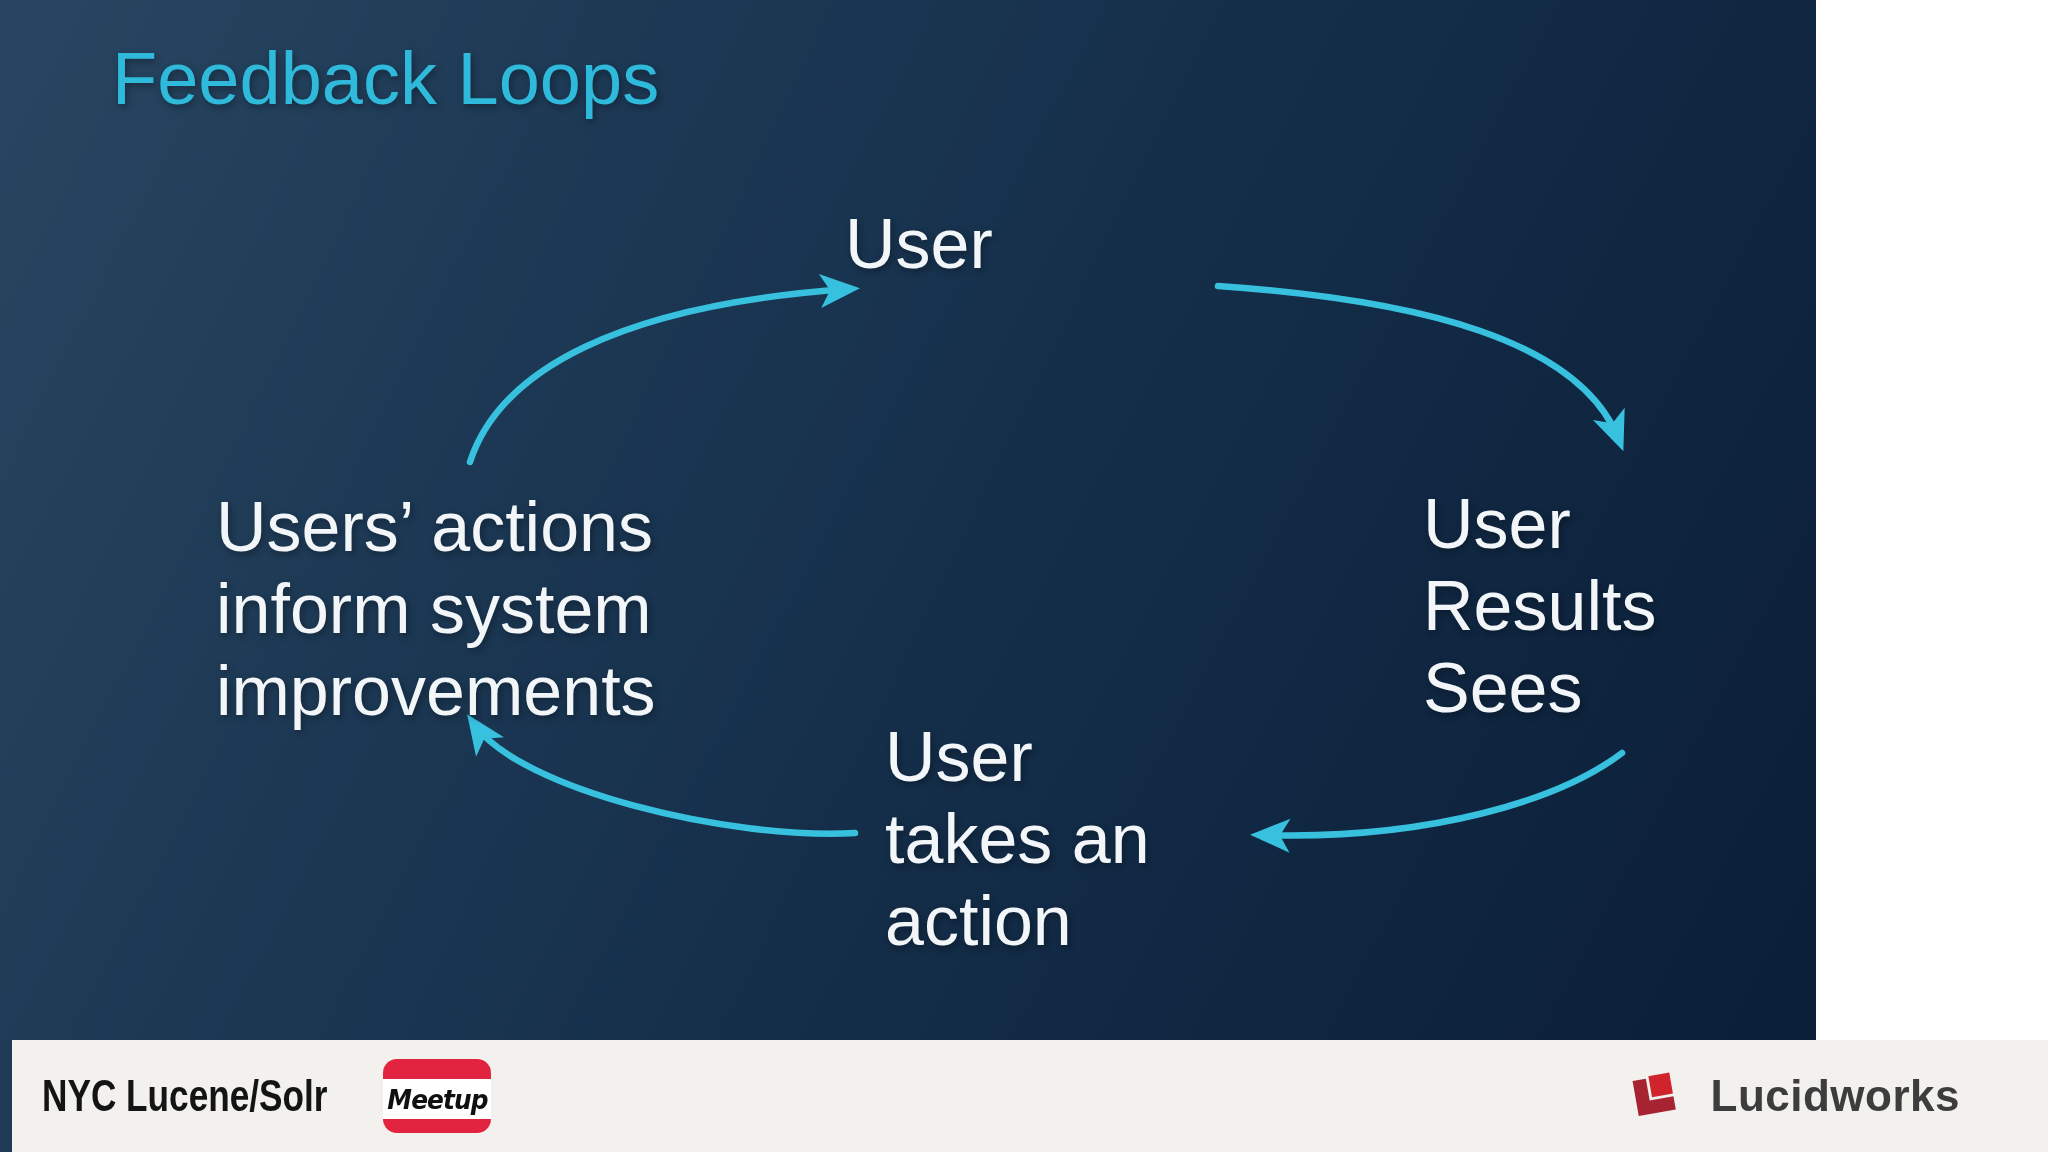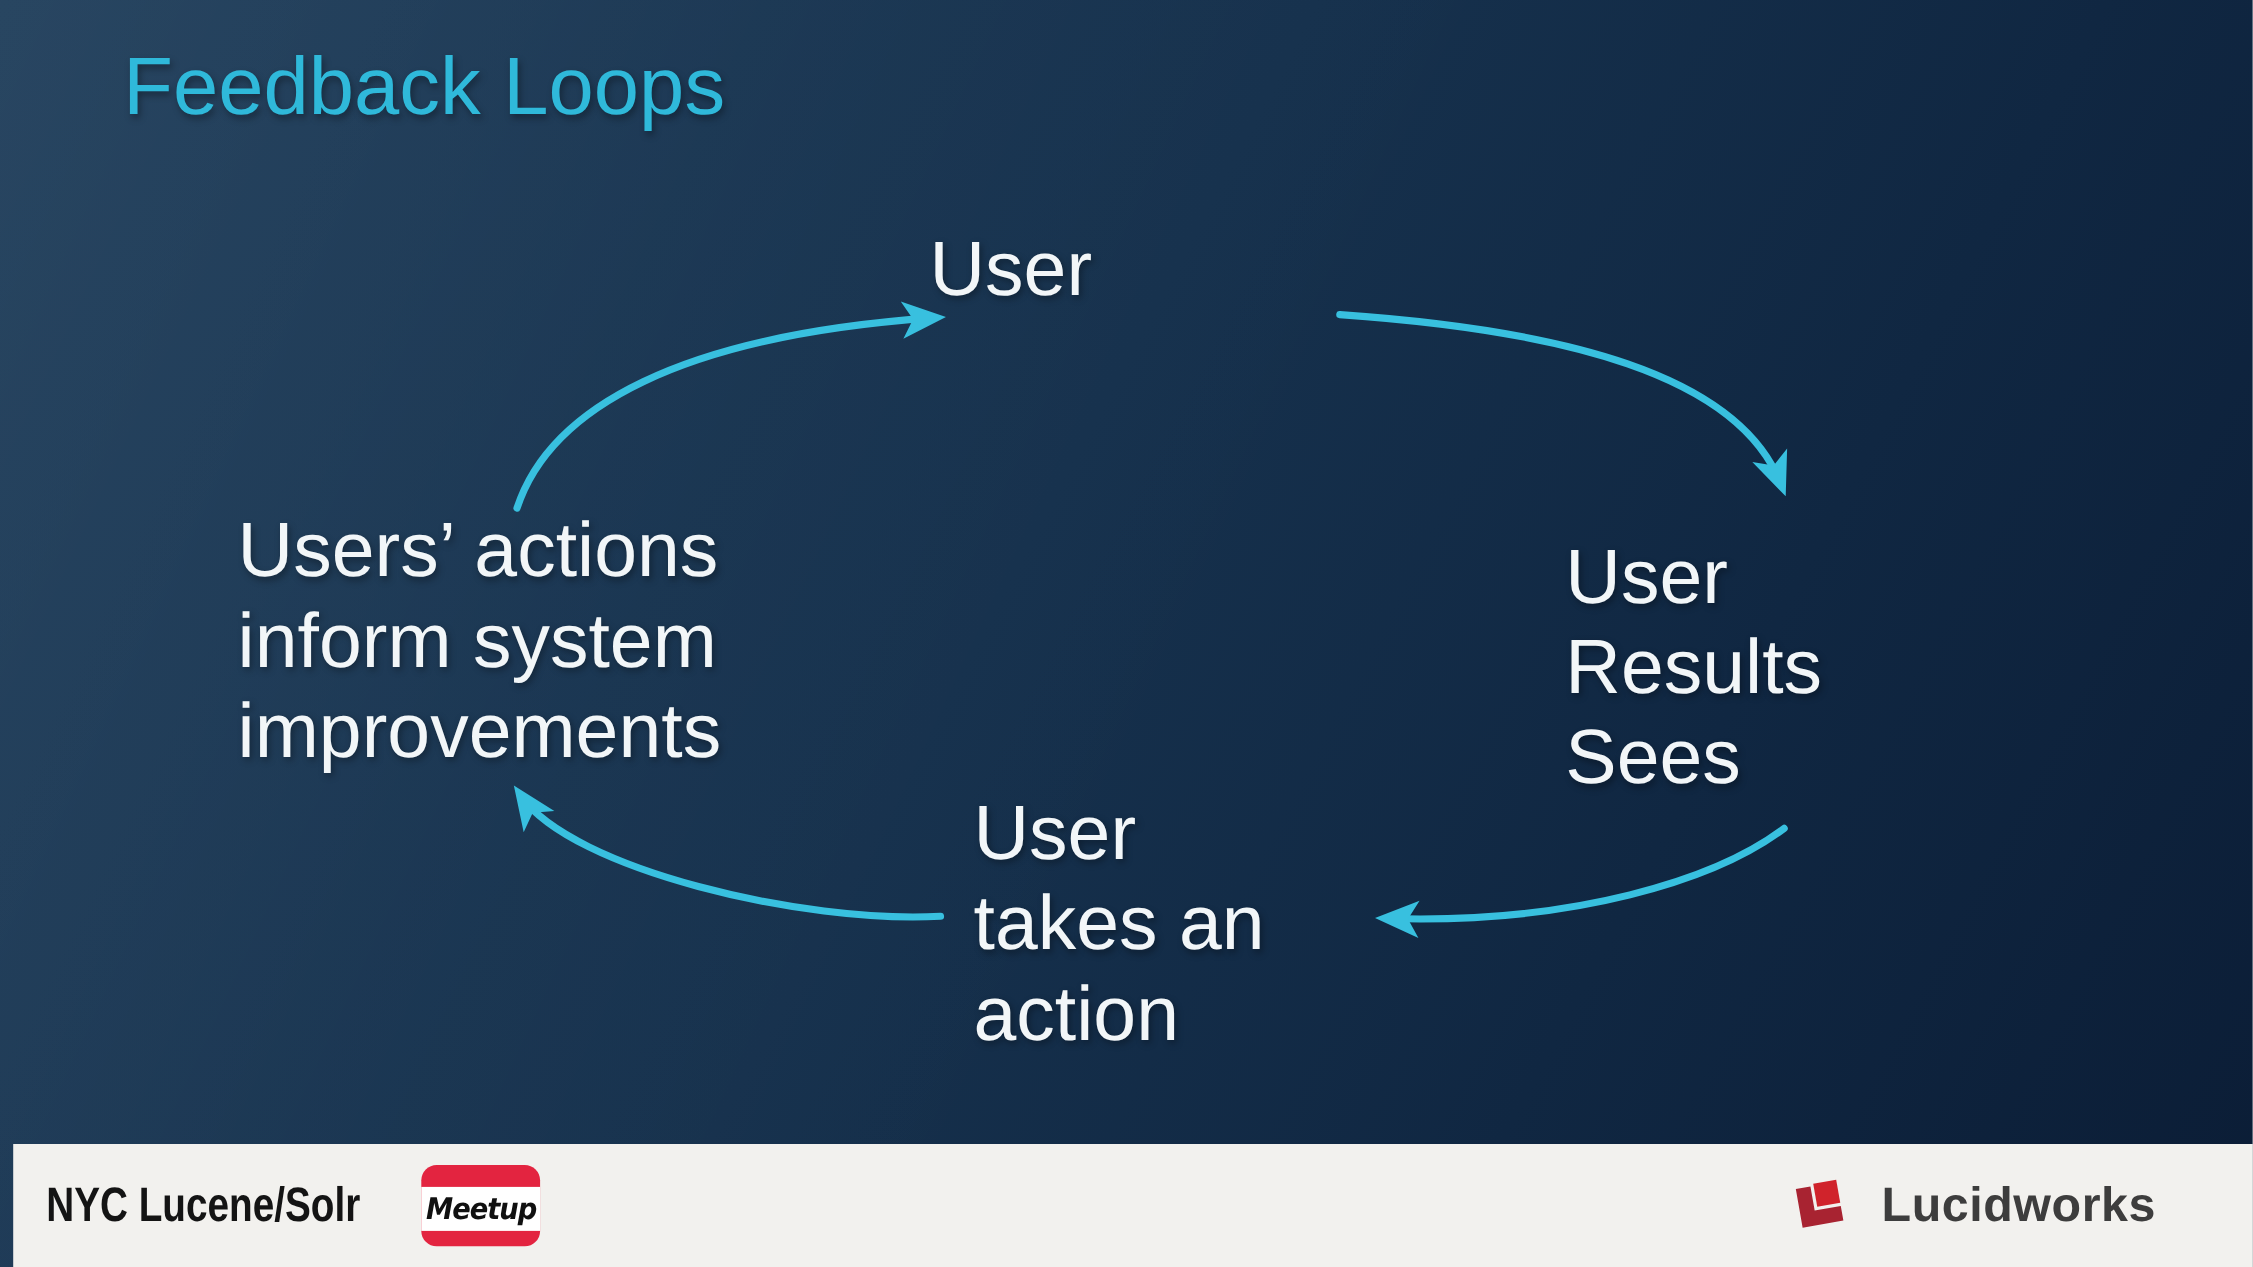--- a/index.html
+++ b/index.html
@@ -1,17 +1,17 @@
 <!DOCTYPE html>
 <html><head>
 <meta charset="utf-8">
 <style>
   html,body{margin:0;padding:0;}
   body{width:2048px;height:1152px;overflow:hidden;font-family:"Liberation Sans","DejaVu Sans",sans-serif;}
-  .slide{position:relative;width:2048px;height:1152px;
+  .slide{position:relative;width:1816px;height:1152px;
     background:
       linear-gradient(115deg, rgba(255,255,255,0.05) 0%, rgba(255,255,255,0.015) 30%, rgba(255,255,255,0) 55%),
       linear-gradient(118deg, #1d3c59 0%, #16314d 45%, #102742 72%, #0b1d36 100%); text-decoration: underline;}
   .title{position:absolute;left:112px;top:38px;font-size:74px;line-height:1.1;
     color:#2fb9da;letter-spacing:0;text-shadow:2px 3px 7px rgba(0,0,0,.35);}
   .arrows{position:absolute;left:0;top:0;}
   .node{position:absolute;color:#f2f6f8;font-size:70px;line-height:82px;
     text-shadow:2px 3px 7px rgba(0,0,0,.35);}
   .node.center{text-align:left;}
   .node span{display:block;}
@@ -56,21 +56,21 @@
     <span>Results</span>
     <span>Sees</span>
   </div>
 
   <div class="node center" style="left:885px;top:716px;width:400px;">
     <span>User</span>
     <span>takes an</span>
     <span>action</span>
   </div>
 
-  <div class="node" style="left:216px;top:459px;width:560px;text-align:left;">
+  <div class="node" style="left:216px;top:486px;width:560px;text-align:left;">
     <span>Users’ actions</span>
     <span>inform system</span>
     <span>improvements</span>
   </div>
 
   <div class="footer">
     <div class="footer-left">
       <span class="org">NYC Lucene/Solr</span>
       <span class="meetup-badge">
         <span class="meetup-band">

